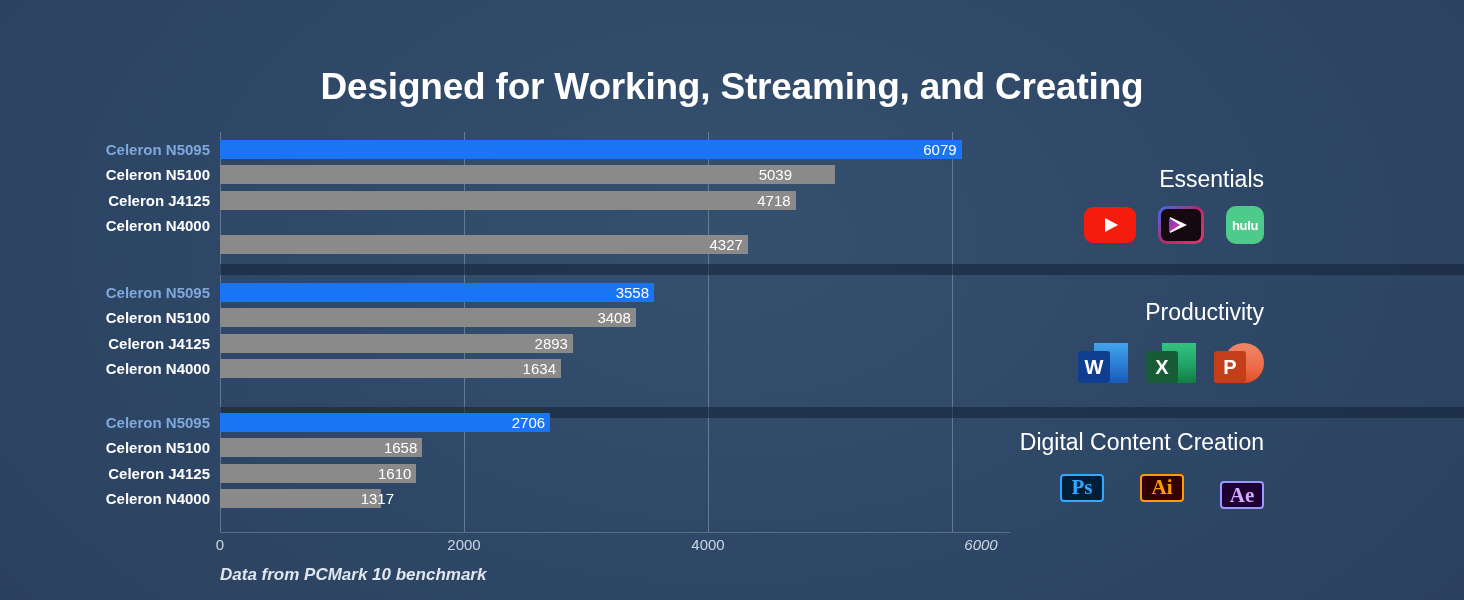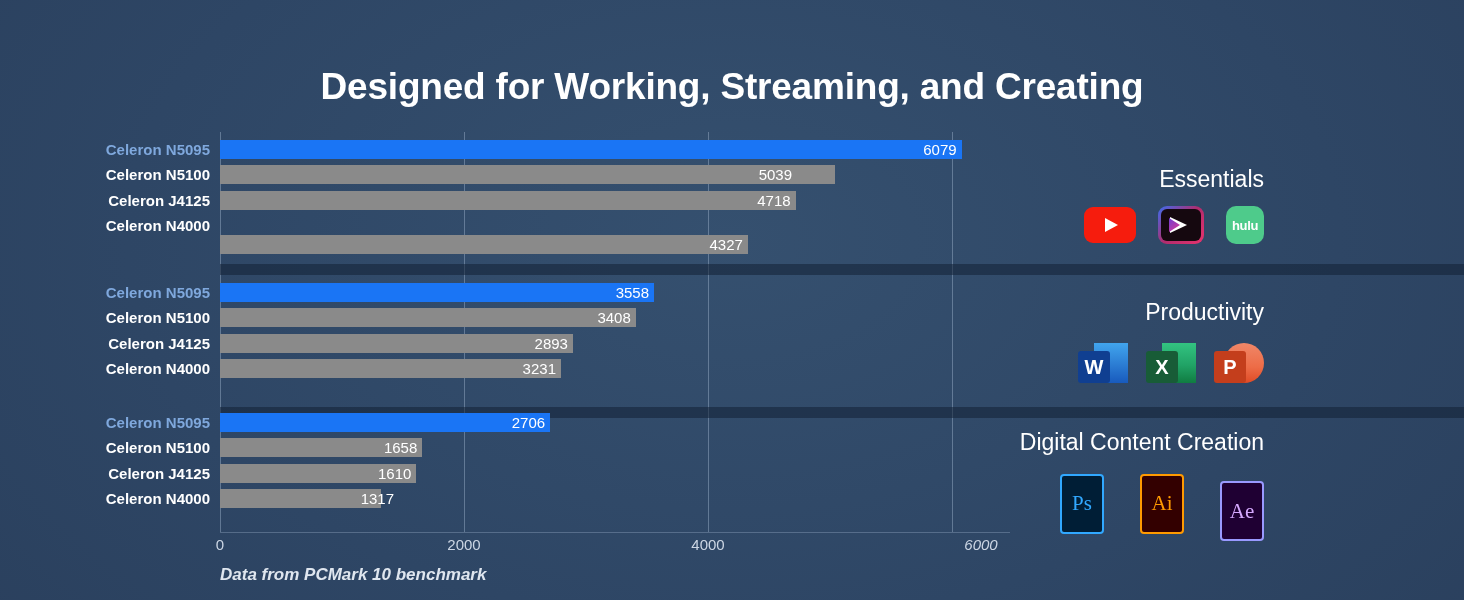--- a/index.html
+++ b/index.html
@@ -257,28 +257,28 @@
   .excel .tile  { background: #185c37; }
   .ppt .sheet {
     background: linear-gradient(180deg,#f08768 0%,#ed6c47 60%,#e04b26 100%);
     border-radius: 50%;
     right: 0; top: 4px; width: 40px; height: 40px;
   }
   .ppt .tile  { background: #c43e1c; }
 
   
   .ic-adobe {
-    width: 44px; height: 60px;
+    width: 44px; height: 28px;
     border-radius: 4px;
     border: 2px solid;
     display: flex;
     align-items: center;
     justify-content: center;
     font-size: 21px;
-    font-weight: normal;
+    font-weight: bold;
     font-family: "Liberation Serif", serif;
   }
   .ps { background: #001e36; border-color: #31a8ff; color: #31a8ff; }
   .ai { background: #330000; border-color: #ff9a00; color: #ff9a00; }
   .ae { background: #1f0033; border-color: #9999ff; color: #d6a9ff; margin-top: 15px; }
 </style>
 </head>
 <body>
 
 <div id="stage">
@@ -321,21 +321,21 @@
       <div class="bar-row" style="top: 176.4px; width: 1004px;">
         <div class="bar gray" style="width: 415.776px;"></div>
         <div class="bar-value" style="left: 0px; width: 415.776px; text-align: right;">3408</div>
       </div>
       <div class="bar-row" style="top: 201.8px; width: 1004px;">
         <div class="bar gray" style="width: 352.946px;"></div>
         <div class="bar-value" style="left: 0px; width: 352.946px; text-align: right;">2893</div>
       </div>
       <div class="bar-row" style="top: 227.2px; width: 1004px;">
         <div class="bar gray" style="width: 340.99px;"></div>
-        <div class="bar-value" style="left: 0px; width: 340.99px; text-align: right;">3231</div>
+        <div class="bar-value" style="left: 0px; width: 340.99px; text-align: right;">1634</div>
       </div>
       <div class="bar-row" style="top: 281px; width: 1004px;">
         <div class="bar blue" style="width: 330.132px;"></div>
         <div class="bar-value" style="left: 0px; width: 330.132px; text-align: right;">2706</div>
       </div>
       <div class="bar-row" style="top: 306.4px; width: 1004px;">
         <div class="bar gray" style="width: 202.276px;"></div>
         <div class="bar-value" style="left: 0px; width: 202.276px; text-align: right;">1658</div>
       </div>
       <div class="bar-row" style="top: 331.8px; width: 1004px; padding-left: 15px;">

